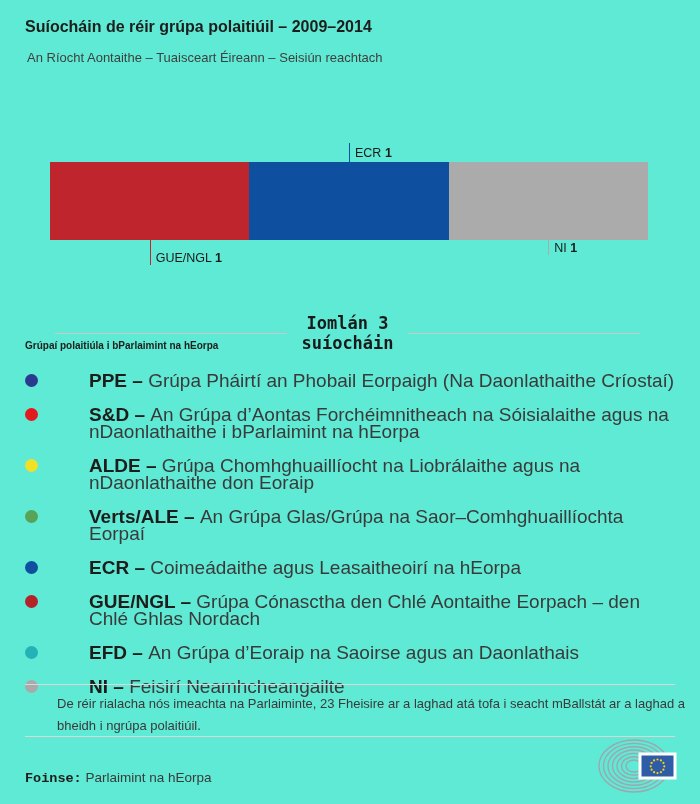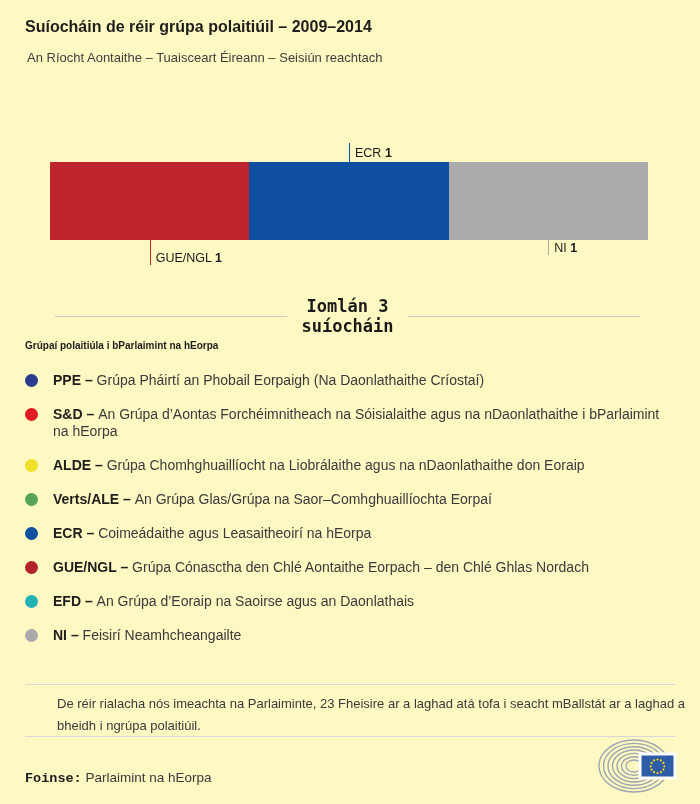--- a/index.html
+++ b/index.html
@@ -1,42 +1,42 @@
 <!DOCTYPE html>
 <html><head>
 <meta charset="utf-8">
 <style>
   html,body{margin:0;padding:0;background:#fff;}
-  .page{position:relative;width:700px;height:804px;background:#fef9c3;overflow:hidden;
+  .page{position:relative;width:700px;height:804px;background:#5eead4;overflow:hidden;
         font-family:"Liberation Sans",sans-serif;color:#1d1d1b;}
 
   .title{position:absolute;left:25px;top:18px;font-size:16px;font-weight:bold;color:#1d1d1b;}
   .subtitle{position:absolute;left:27px;top:50px;font-size:13px;font-weight:400;color:#3f3f3e;}
 
   
   .chart{position:absolute;left:50px;top:162px;width:598px;height:78px;}
   .seat-bar{position:absolute;inset:0;display:flex;}
   .seg{flex:1 1 0;height:100%;}
   .tick{position:absolute;width:1px;}
   .tick.above{bottom:100%;}
   .tick.below{top:100%;}
   .clabel{position:absolute;font-size:12.5px;color:#1a1a1a;white-space:nowrap;}
   .clabel b{font-weight:bold;}
 
   
-  .total{position:absolute;left:55px;top:296px;width:585px;display:flex;align-items:center;}
+  .total{position:absolute;left:55px;top:313px;width:585px;display:flex;align-items:center;}
   .total .rule{flex:1 1 0;height:1px;background:#c9c9c9;}
   .total .txt{padding:0 14px;text-align:center;font-family:"DejaVu Sans Mono",monospace;
               font-weight:bold;font-size:17px;line-height:20px;color:#1a1a1a;}
 
   .legend-heading{position:absolute;left:25px;top:340px;font-size:10px;font-weight:bold;color:#1d1d1b;}
   .legend{position:absolute;left:25px;top:372px;width:652px;display:flex;flex-direction:column;gap:17px;}
   .lrow{display:flex;align-items:flex-start;}
   .dot{width:13px;height:13px;border-radius:50%;flex:0 0 13px;margin:2px 15px 0 0;}
-  .ltext{font-size:14px;line-height:17px;color:#3a3a3a;}
+  .ltext{font-size:19px;line-height:17px;color:#3a3a3a;margin-left:36px;}
   .ltext b{color:#1d1d1b;}
 
   .hr{position:absolute;left:25px;width:650px;height:1px;background:#d8d8d8;}
   .hr.top{top:684px;}
   .hr.bottom{top:736px;}
   .footnote{position:absolute;left:25px;top:693px;width:650px;font-size:13px;line-height:22px;color:#3a3a3a;margin-left:32px;}
 
   .source{position:absolute;left:25px;top:770px;font-size:13.5px;color:#3a3a3a;}
   .source b{color:#1d1d1b;font-family:Liberation Mono, monospace;}
 

